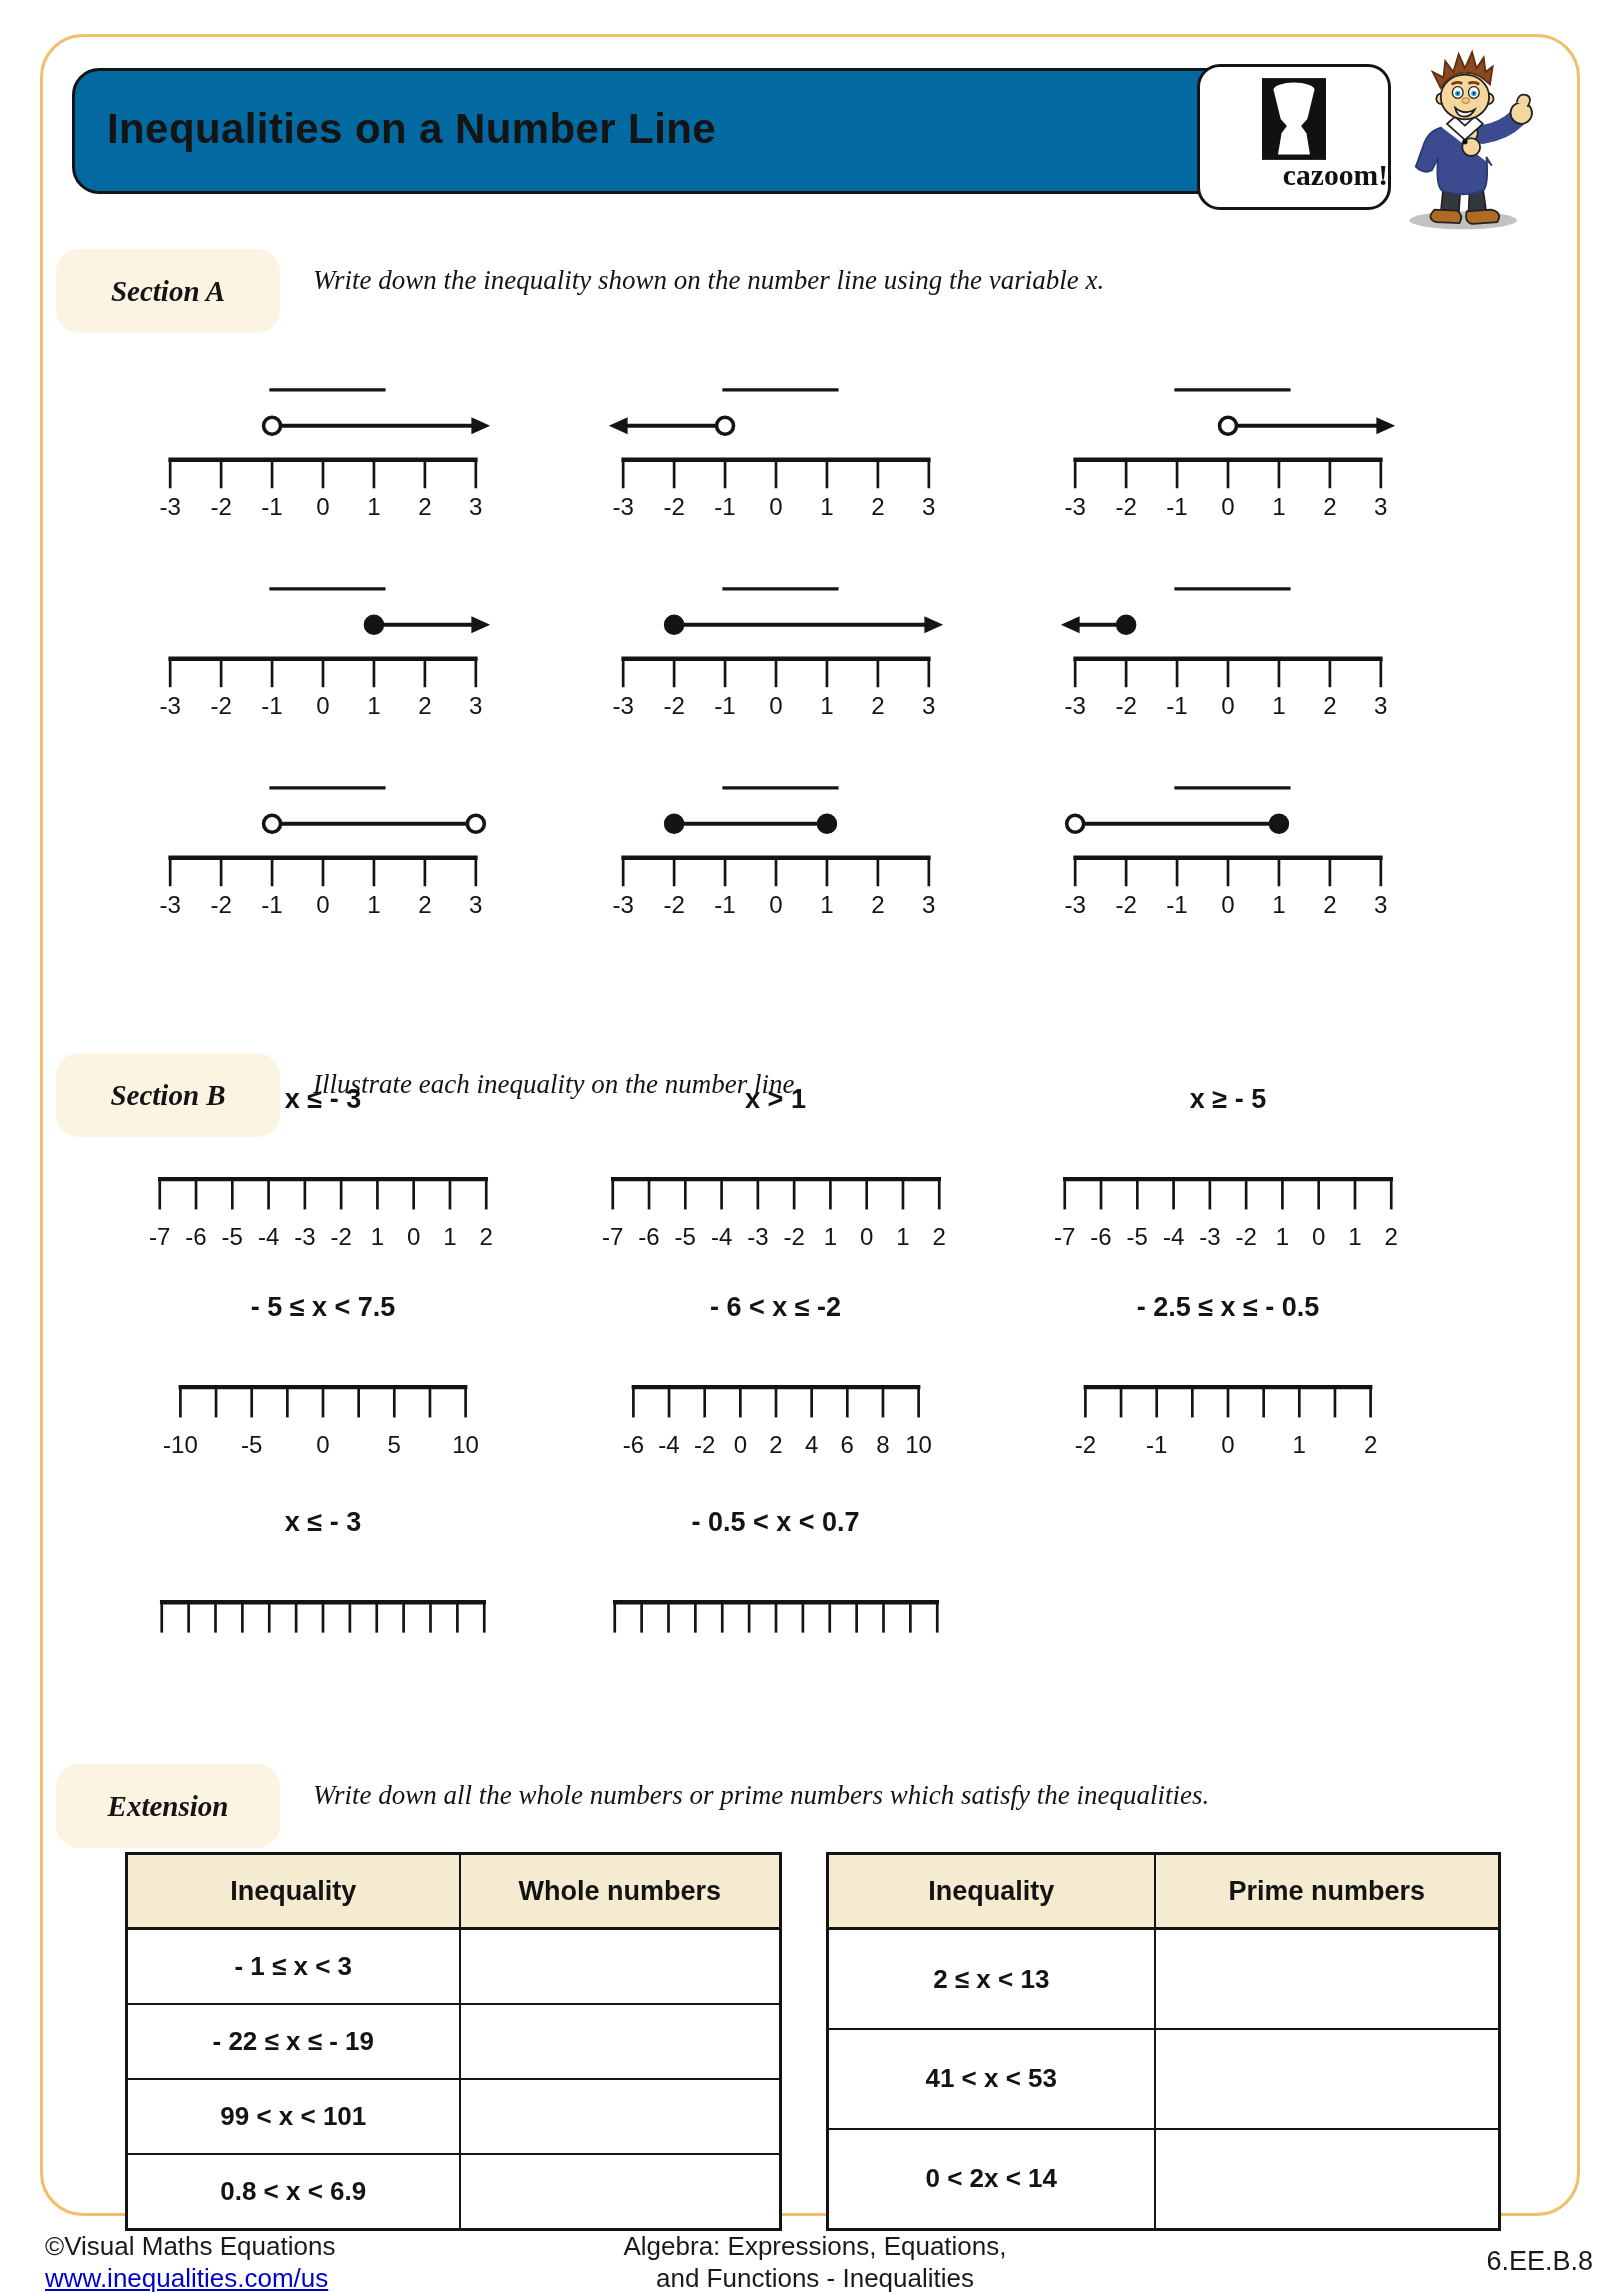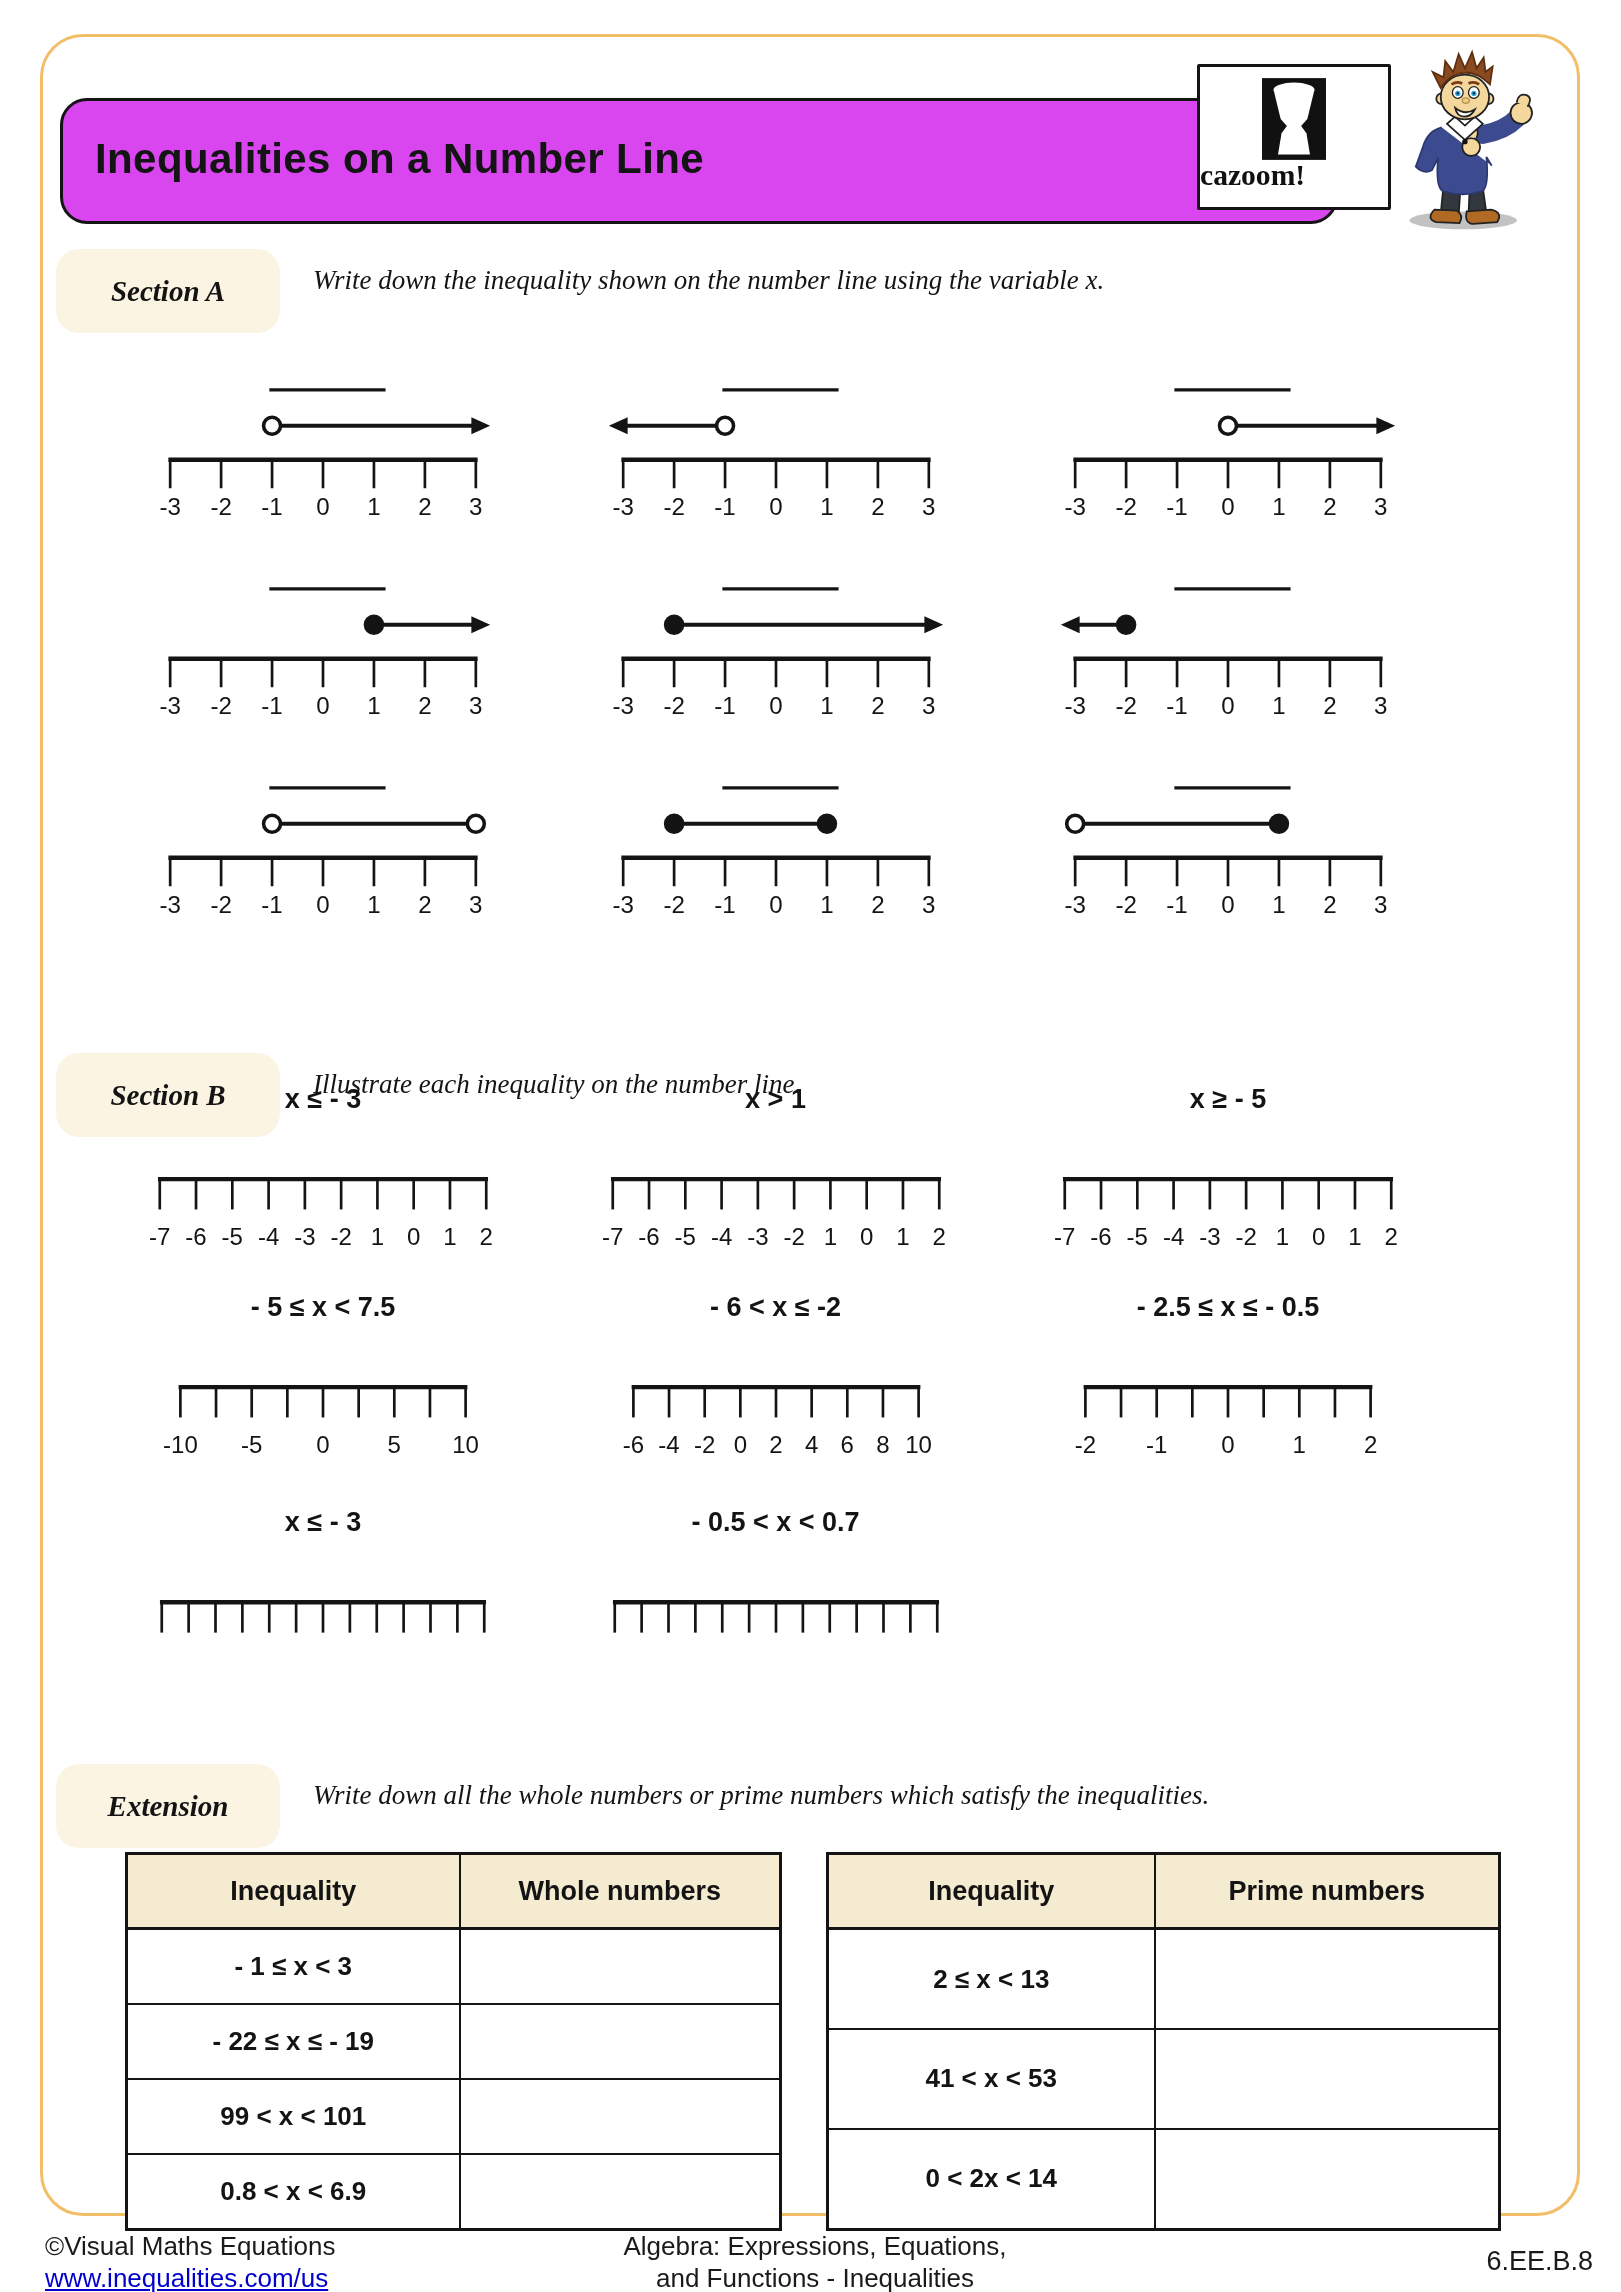--- a/index.html
+++ b/index.html
@@ -1,26 +1,26 @@
 <!DOCTYPE html>
 <html style="font-size:14.3px"><head>
 <meta charset="utf-8">
 <style>
   html,body{margin:0;padding:0;background:#fff;}
   .page{position:relative;width:1622px;height:2293px;background:#ffffff;
         font-family:"Liberation Sans",sans-serif;color:#1a1a1a;overflow:hidden;}
   .outer-frame{position:absolute;left:40px;top:34px;width:1534px;height:2176px;
         border:3.6px solid #F2BE68;border-radius:43px;pointer-events:none;}
   
-  .title-box{position:absolute;left:60px;top:68px;width:1272px;height:120px;
-        background:#d946ef;border:3.6px solid #141414;border-radius:27px;margin-top:30px;}
+  .title-box{position:absolute;left:72px;top:68px;width:1272px;height:120px;
+        background:#0369a1;border:3.6px solid #141414;border-radius:27px;}
   .title-box h1{margin:0;padding:0 0 0 32px;line-height:116px;font-size:42px;
         font-weight:bold;letter-spacing:0.4px;color:#141414;}
   .logo-box{position:absolute;left:1197px;top:64px;width:188px;height:140px;
-        background:#ffffff;border:3.6px solid #141414;border-radius:2px;text-align:left;}
+        background:#ffffff;border:3.6px solid #141414;border-radius:23px;text-align:right;}
   .logo-drum{display:block;margin:10.7px auto 0 auto;}
   .logo-text{font-family:"Liberation Serif",serif;font-weight:bold;font-size:29.6px;
         color:#111;line-height:30px;}
   .mascot{position:absolute;left:1388px;top:45px;}
   
   .sec-blob{position:absolute;left:56px;width:224px;height:84px;background:#FCF4E3;
         border-radius:23px;display:flex;align-items:center;justify-content:center;}
   .sec-label{font-family:"Liberation Serif",serif;font-style:italic;font-weight:bold;
         font-size:29px;color:#141414;}
   .sec-instr{position:absolute;left:313px;font-family:"Liberation Serif",serif;

